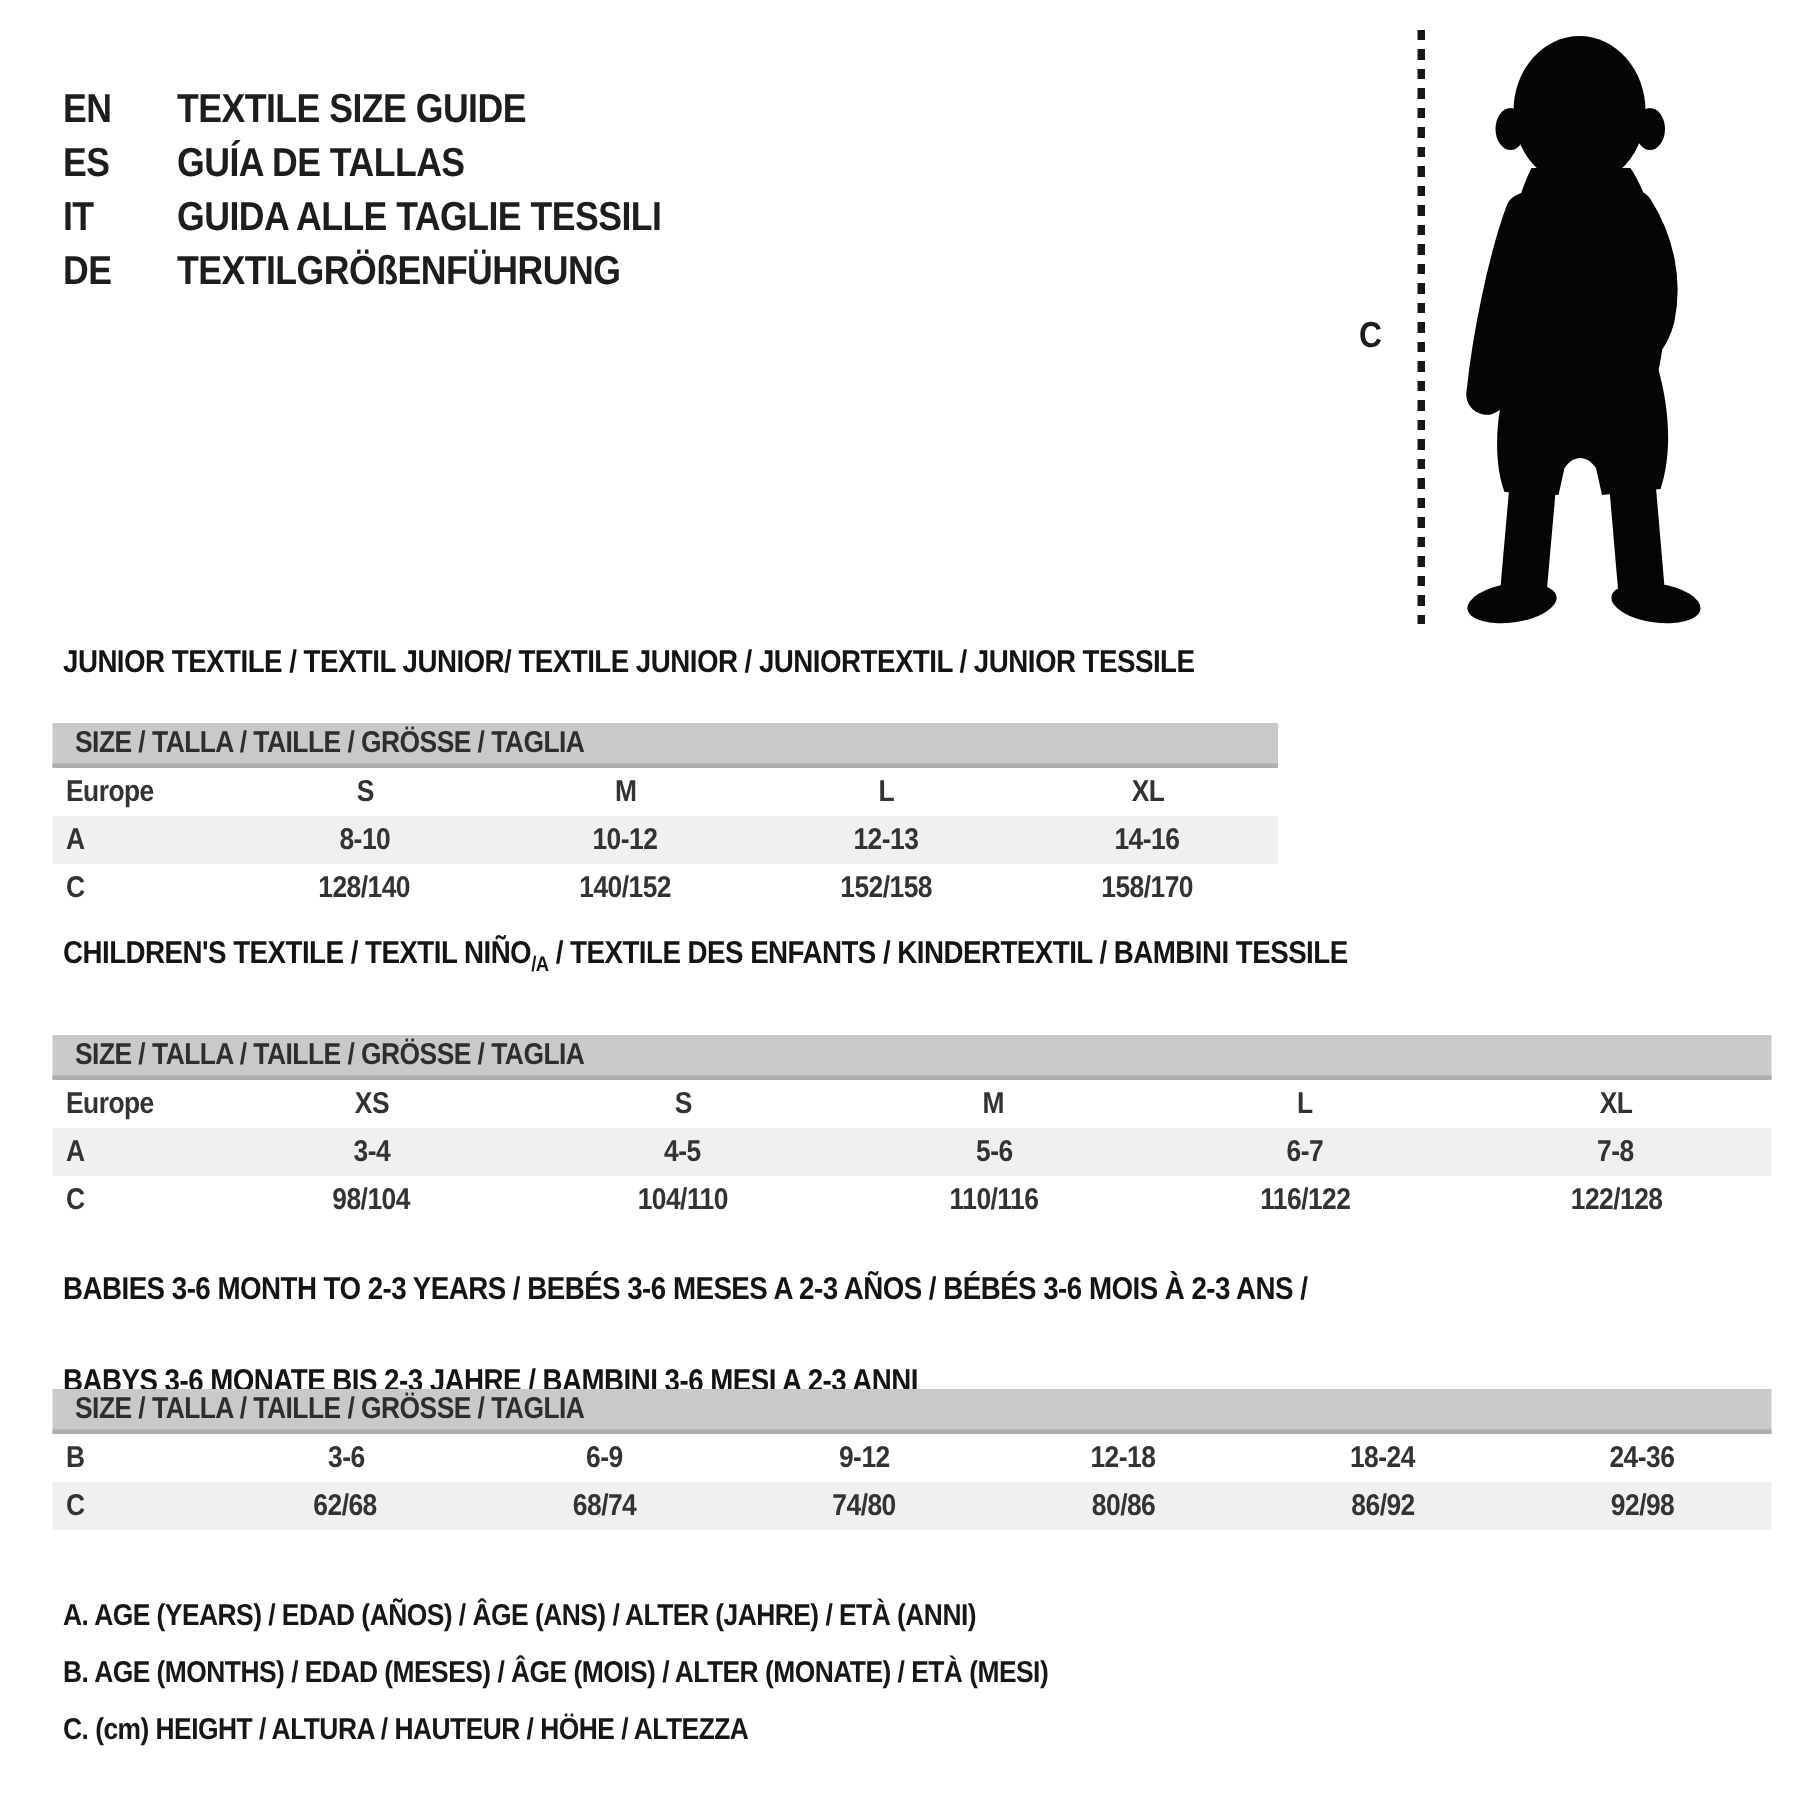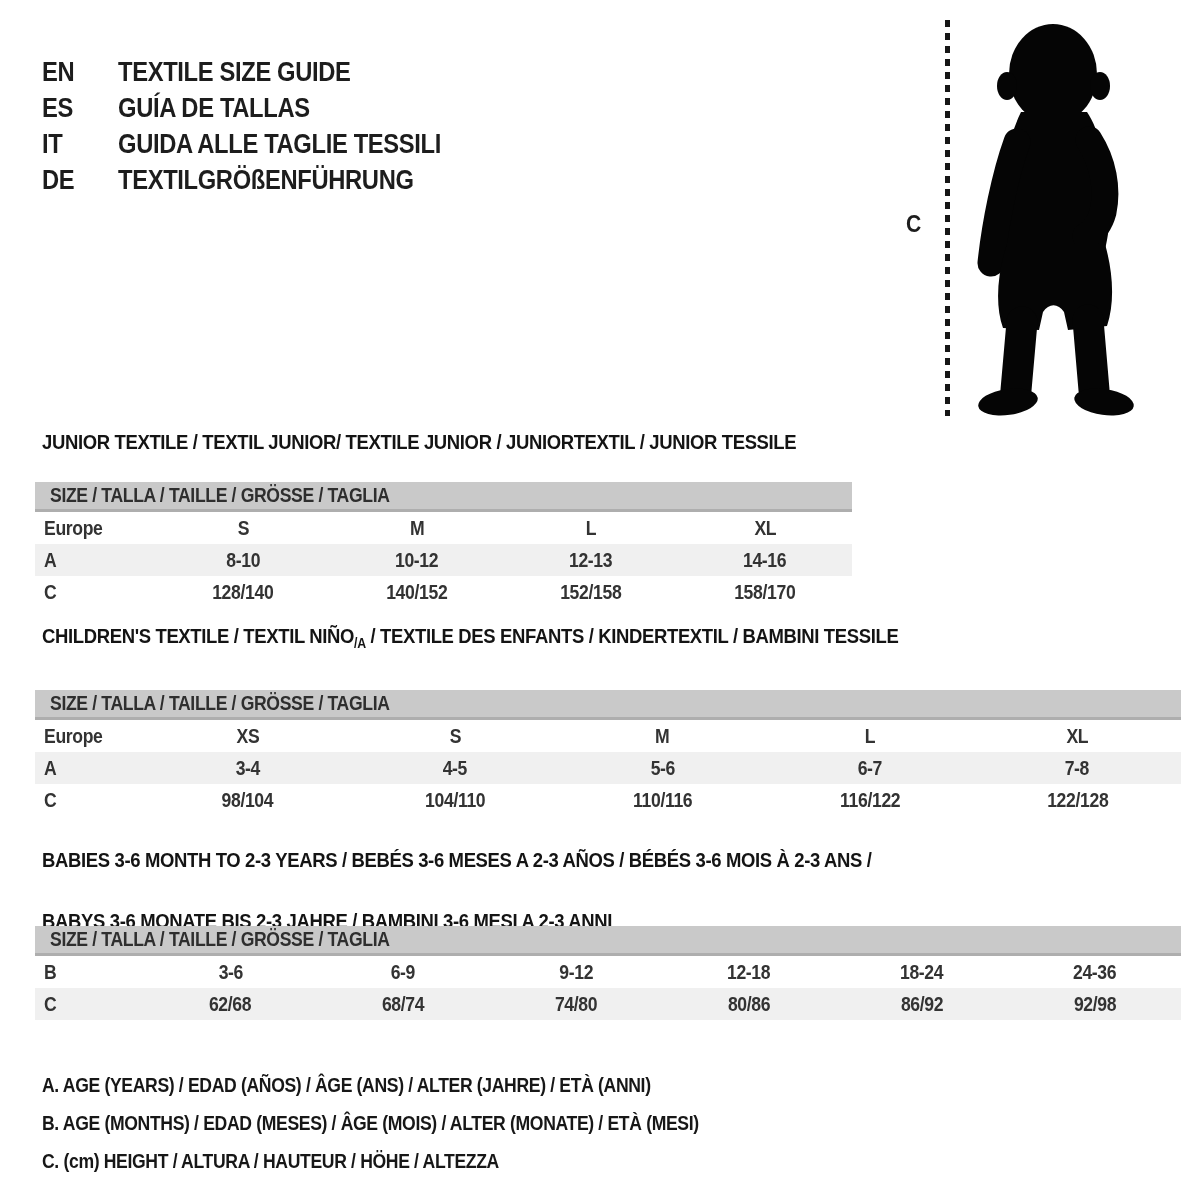--- a/index.html
+++ b/index.html
@@ -31,21 +31,21 @@
          display:flex; align-items:center; padding-left:15px; font-size:20px; color:#2e2e2e; }
   .row { display:flex; align-items:center; height:32px; font-size:20px; color:#333333; }
   .row.shade { background:#f0f0f0; }
   .c0 { padding-left:9px; text-align:left; }
   .w817 .c0 { width:112px; }
   .w1146 .c0 { width:100px; }
   .c { flex:1; text-align:center; }
 
   
   .legend { position:absolute; left:42px; top:1066px; }
-  .legend-line { height:38px; display:flex; align-items:center; font-size:20px; color:#171717; }
+  .legend-line { height:38px; display:flex; font-size:20px; color:#171717; }
 </style>
 </head>
 <body>
 
 <div class="canvas">
 
   <div class="lang-list">
     <div class="lang-row">
       <span class="lang-code"><span class="cx">EN</span></span>
       <span class="cx">TEXTILE SIZE GUIDE</span>

